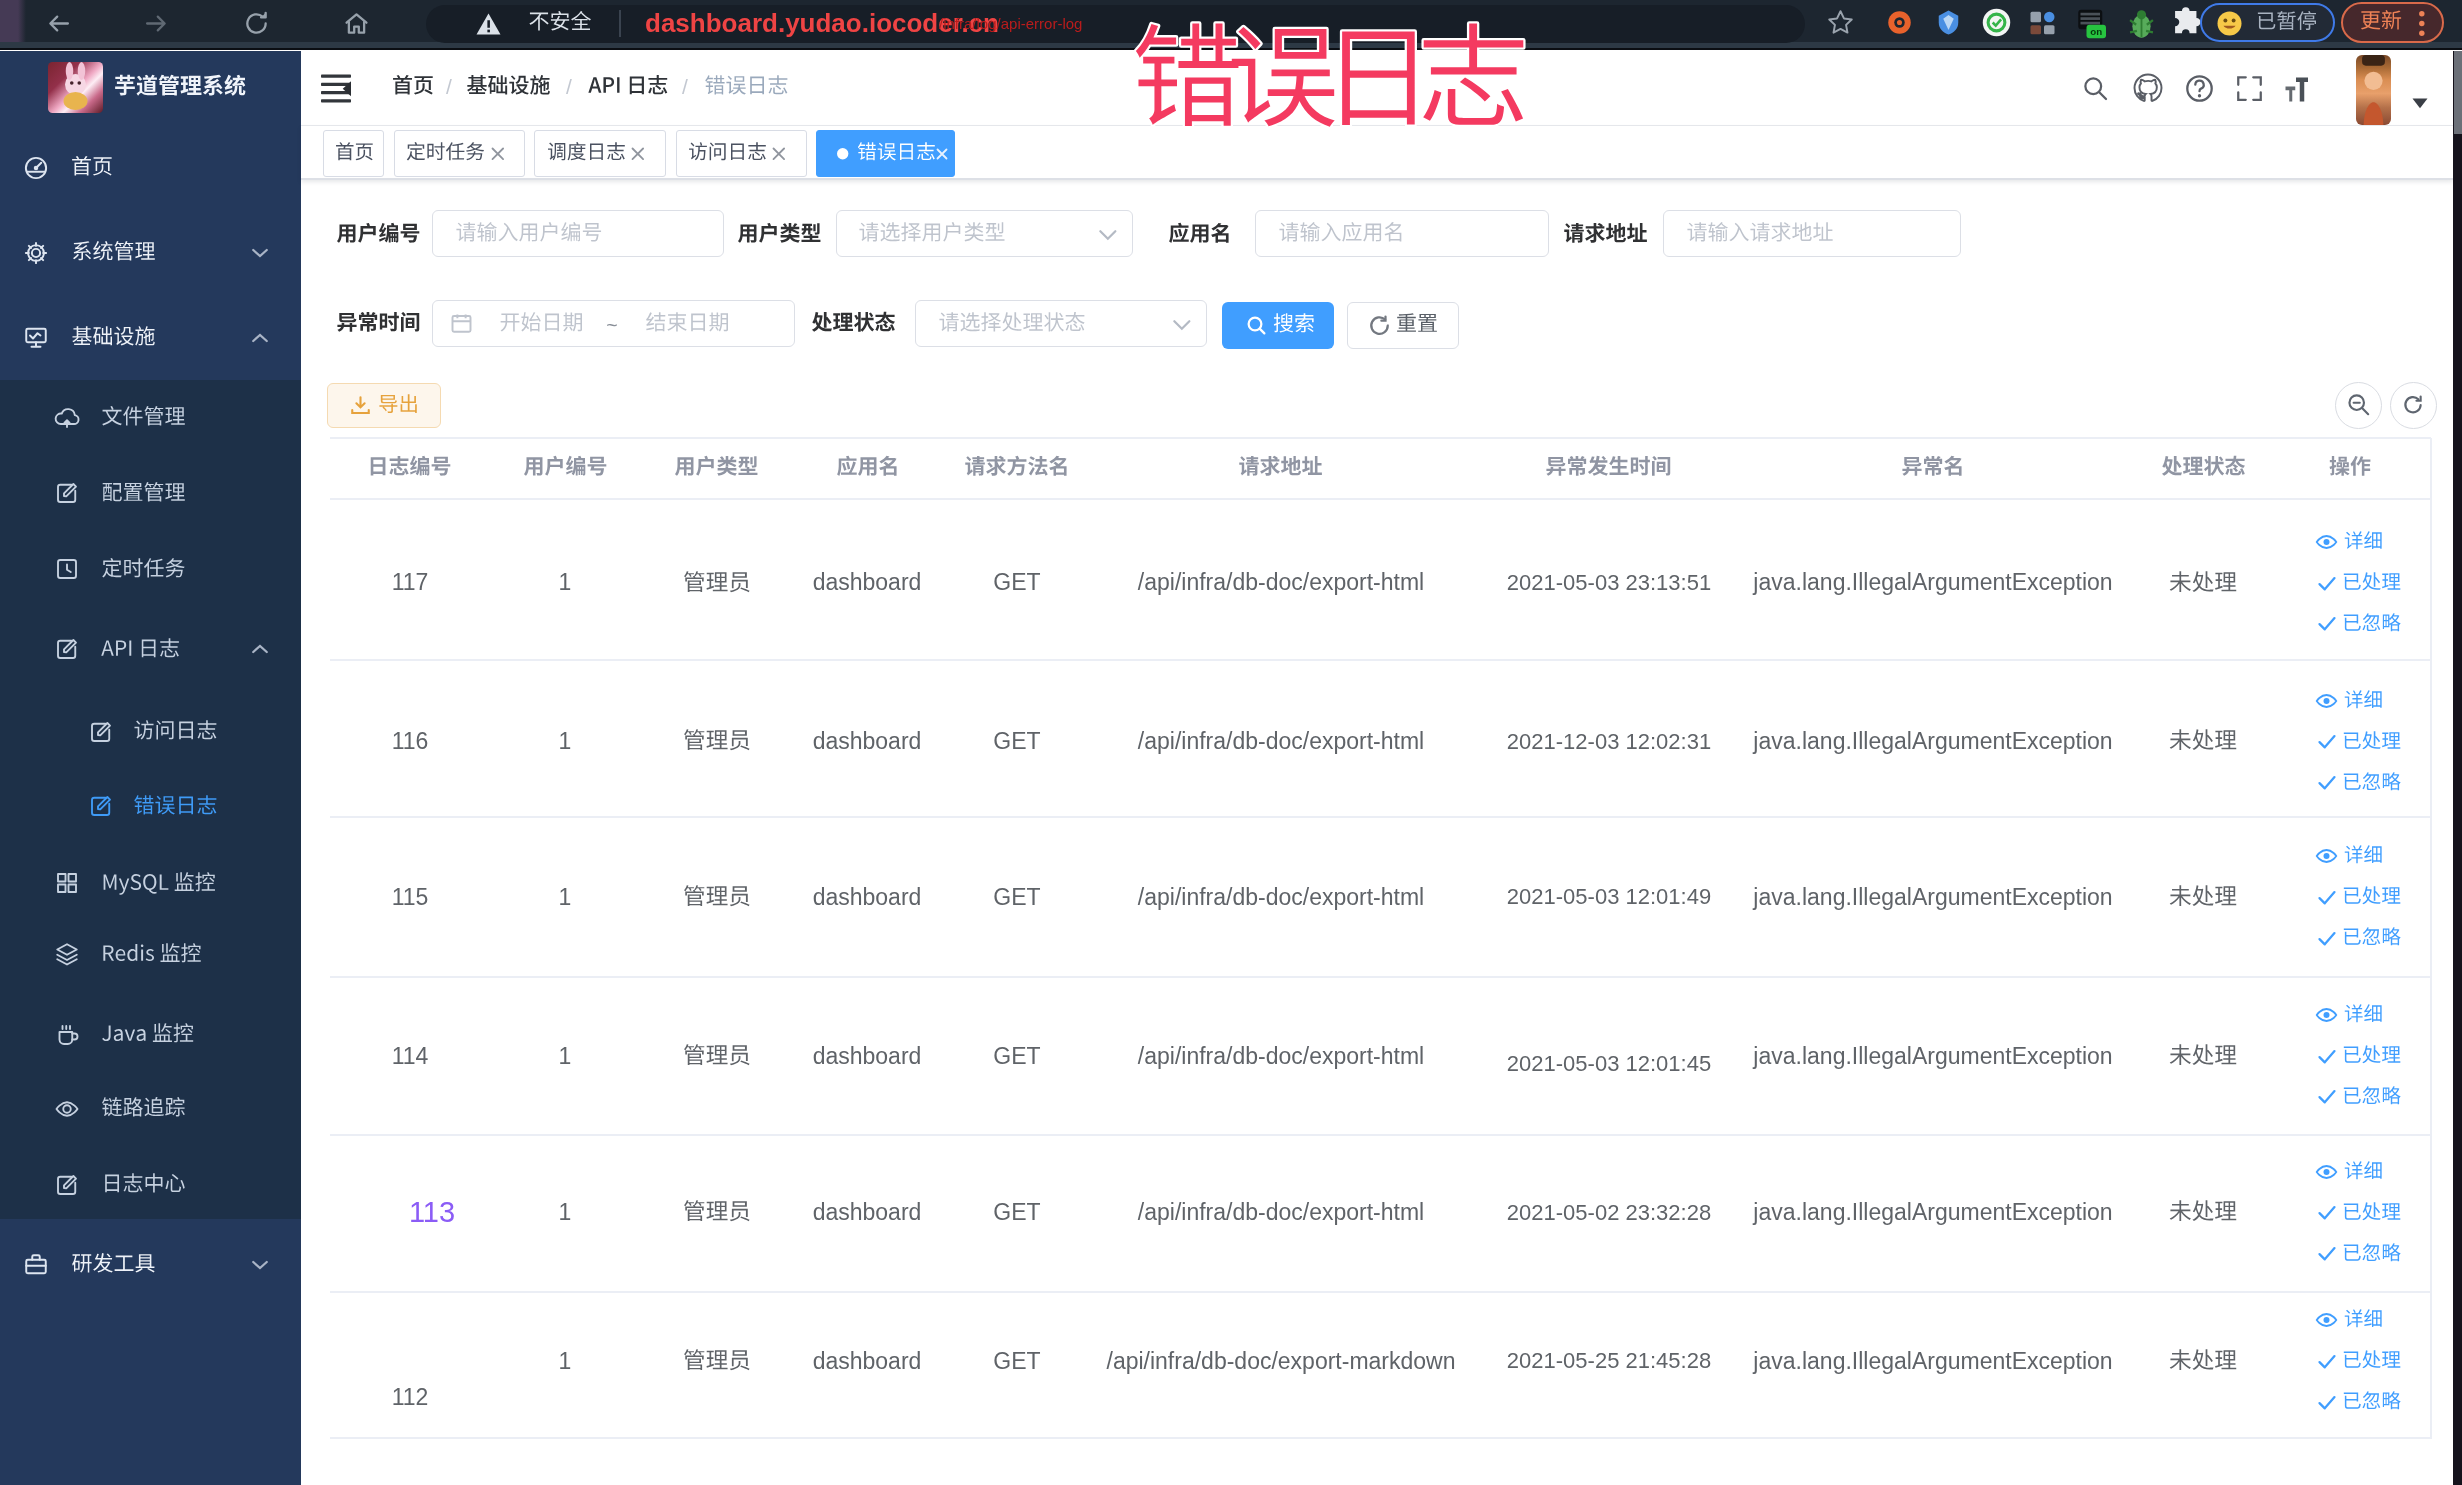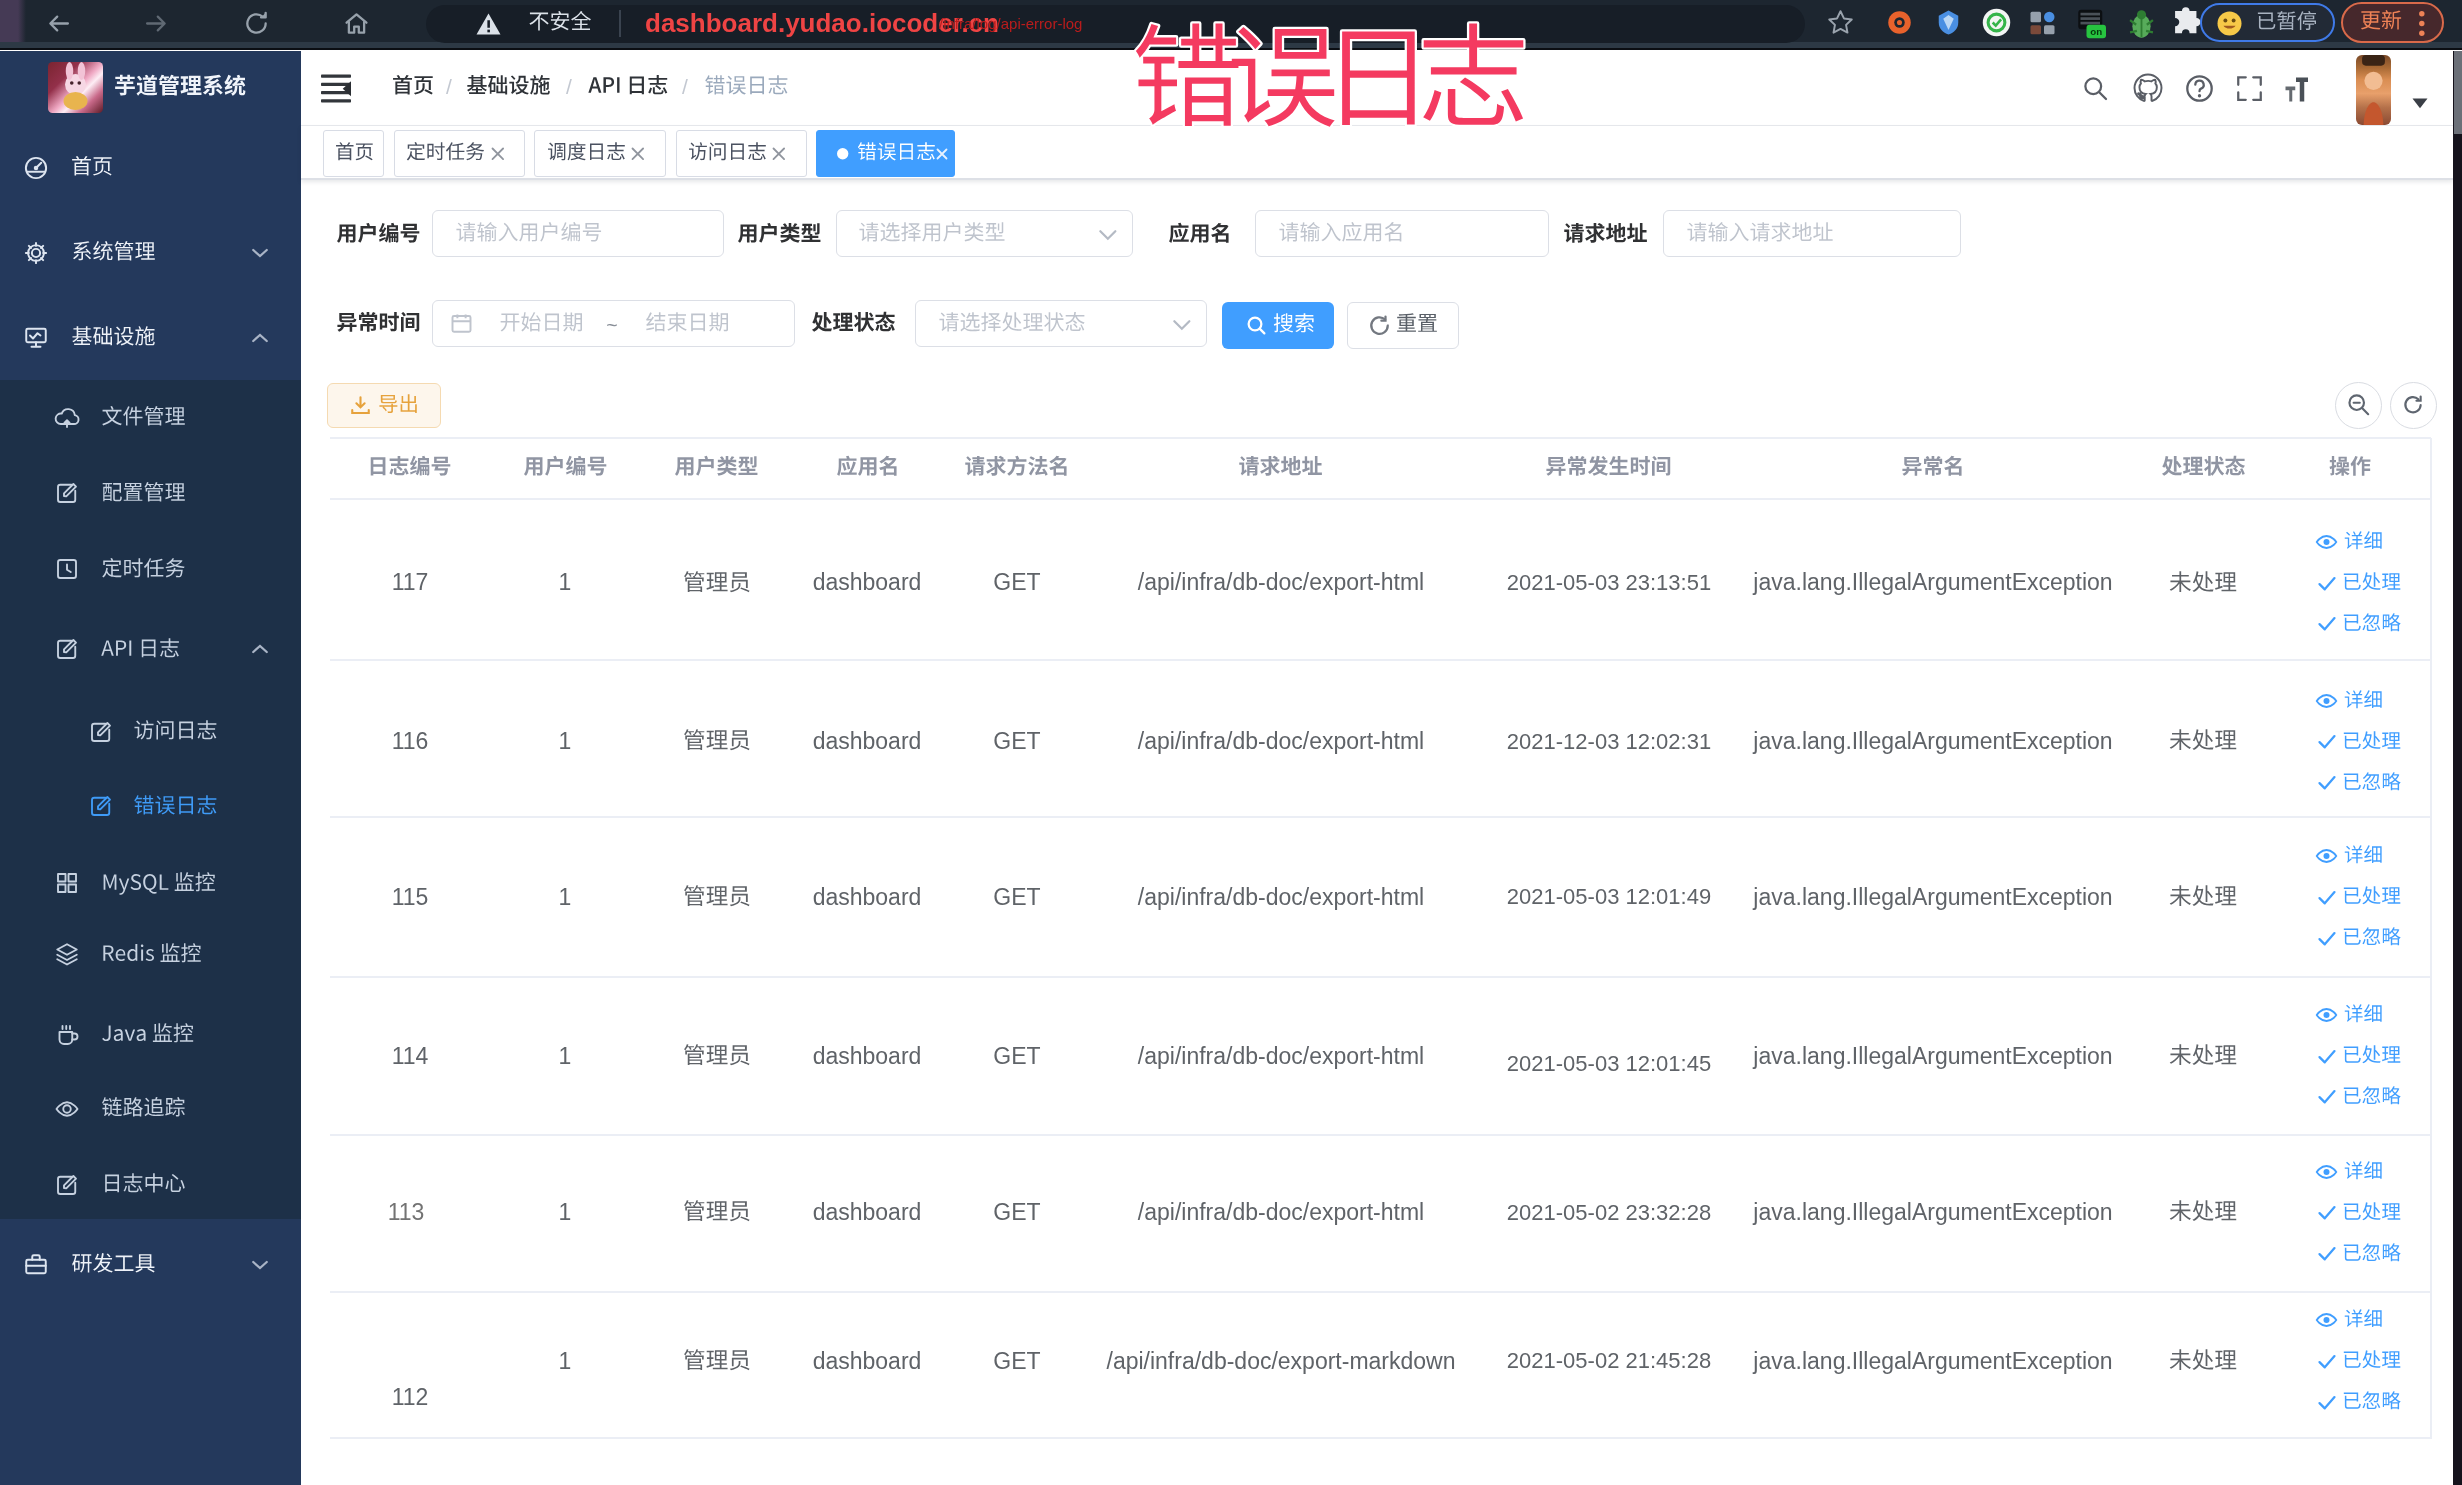--- a/index.html
+++ b/index.html
@@ -797,21 +797,21 @@
   </svg>
 <svg class="ct" style="left:2342px;top:1046px" width="59" height="19.7" viewBox="0 0 78 26">
     <use href="#t51" y="20.8" fill="#409eff"></use>
   </svg>
 <svg class="ct" style="left:2318px;top:1088px" width="18" height="16.7" viewBox="0 0 24 22">
     <path d="M2 12l7 7L22 4" fill="none" stroke="#409eff" stroke-width="3" stroke-linecap="round" stroke-linejoin="round"></path>
   </svg>
 <svg class="ct" style="left:2342px;top:1087px" width="59" height="19.7" viewBox="0 0 78 26">
     <use href="#t52" y="20.8" fill="#409eff"></use>
   </svg>
-<div class="lt" style="font-size:23px;color:#737373;top:1198px;line-height:28px;left:406px;transform:translateX(-50%);">113</div>
+<div class="lt" style="font-size:29px;color:#8b5cf6;top:1198px;line-height:28px;left:432px;transform:translateX(-50%);">113</div>
 <div class="lt" style="font-size:23px;color:#5f6368;top:1198px;line-height:28px;left:565px;transform:translateX(-50%);">1</div>
 <svg class="ct" style="left:683px;top:1201px" width="68" height="23" viewBox="0 0 90 30">
     <use href="#t48" y="24.0" fill="#5f6368"></use>
   </svg>
 <div class="lt" style="font-size:23px;color:#5f6368;top:1198px;line-height:28px;left:867px;transform:translateX(-50%);">dashboard</div>
 <div class="lt" style="font-size:23px;color:#5f6368;top:1198px;line-height:28px;left:1017px;transform:translateX(-50%);">GET</div>
 <div class="lt" style="font-size:23px;color:#5f6368;top:1198px;line-height:28px;left:1281px;transform:translateX(-50%);">/api/infra/db-doc/export-html</div>
 <div class="lt" style="font-size:22px;color:#5f6368;top:1199px;line-height:27px;left:1609px;transform:translateX(-50%);">2021-05-02 23:32:28</div>
 <div class="lt" style="font-size:23px;color:#5f6368;top:1198px;line-height:28px;left:1933px;transform:translateX(-50%);">java.lang.IllegalArgumentException</div>
 <svg class="ct" style="left:2169px;top:1201px" width="68" height="23" viewBox="0 0 90 30">
@@ -837,21 +837,21 @@
     <use href="#t52" y="20.8" fill="#409eff"></use>
   </svg>
 <div class="lt" style="font-size:23px;color:#5f6368;top:1347px;line-height:28px;left:410px;transform:translateX(-50%);margin-top:36px;">112</div>
 <div class="lt" style="font-size:23px;color:#5f6368;top:1347px;line-height:28px;left:565px;transform:translateX(-50%);">1</div>
 <svg class="ct" style="left:683px;top:1350px" width="68" height="23" viewBox="0 0 90 30">
     <use href="#t48" y="24.0" fill="#5f6368"></use>
   </svg>
 <div class="lt" style="font-size:23px;color:#5f6368;top:1347px;line-height:28px;left:867px;transform:translateX(-50%);">dashboard</div>
 <div class="lt" style="font-size:23px;color:#5f6368;top:1347px;line-height:28px;left:1017px;transform:translateX(-50%);">GET</div>
 <div class="lt" style="font-size:23px;color:#5f6368;top:1347px;line-height:28px;left:1281px;transform:translateX(-50%);">/api/infra/db-doc/export-markdown</div>
-<div class="lt" style="font-size:22px;color:#5f6368;top:1347px;line-height:27px;left:1609px;transform:translateX(-50%);">2021-05-02 21:45:28</div>
+<div class="lt" style="font-size:22px;color:#5f6368;top:1347px;line-height:27px;left:1609px;transform:translateX(-50%);">2021-05-25 21:45:28</div>
 <div class="lt" style="font-size:23px;color:#5f6368;top:1347px;line-height:28px;left:1933px;transform:translateX(-50%);">java.lang.IllegalArgumentException</div>
 <svg class="ct" style="left:2169px;top:1350px" width="68" height="23" viewBox="0 0 90 30">
     <use href="#t49" y="24.0" fill="#5f6368"></use>
   </svg>
 <svg class="ct" style="left:2316px;top:1311px" width="21" height="18" viewBox="0 0 28 24">
     <path d="M1 12s5-8 13-8 13 8 13 8-5 8-13 8-13-8-13-8Z" fill="none" stroke="#409eff" stroke-width="2.4"></path>
     <circle cx="14" cy="12" r="4" fill="#409eff"></circle>
   </svg>
 <svg class="ct" style="left:2344px;top:1310px" width="39" height="19.7" viewBox="0 0 52 26">
     <use href="#t50" y="20.8" fill="#409eff"></use>

